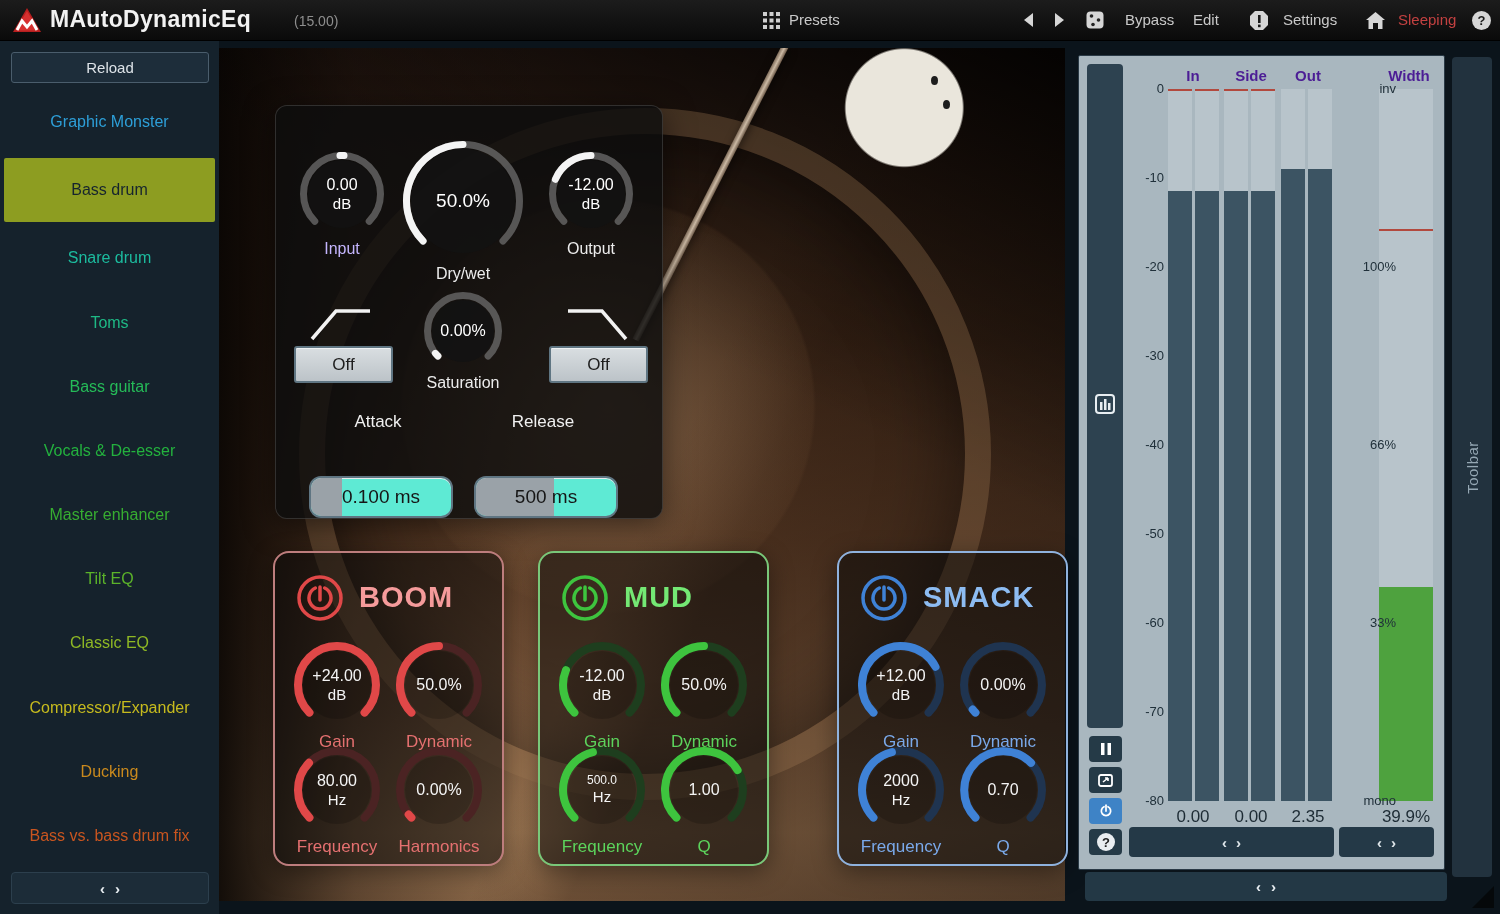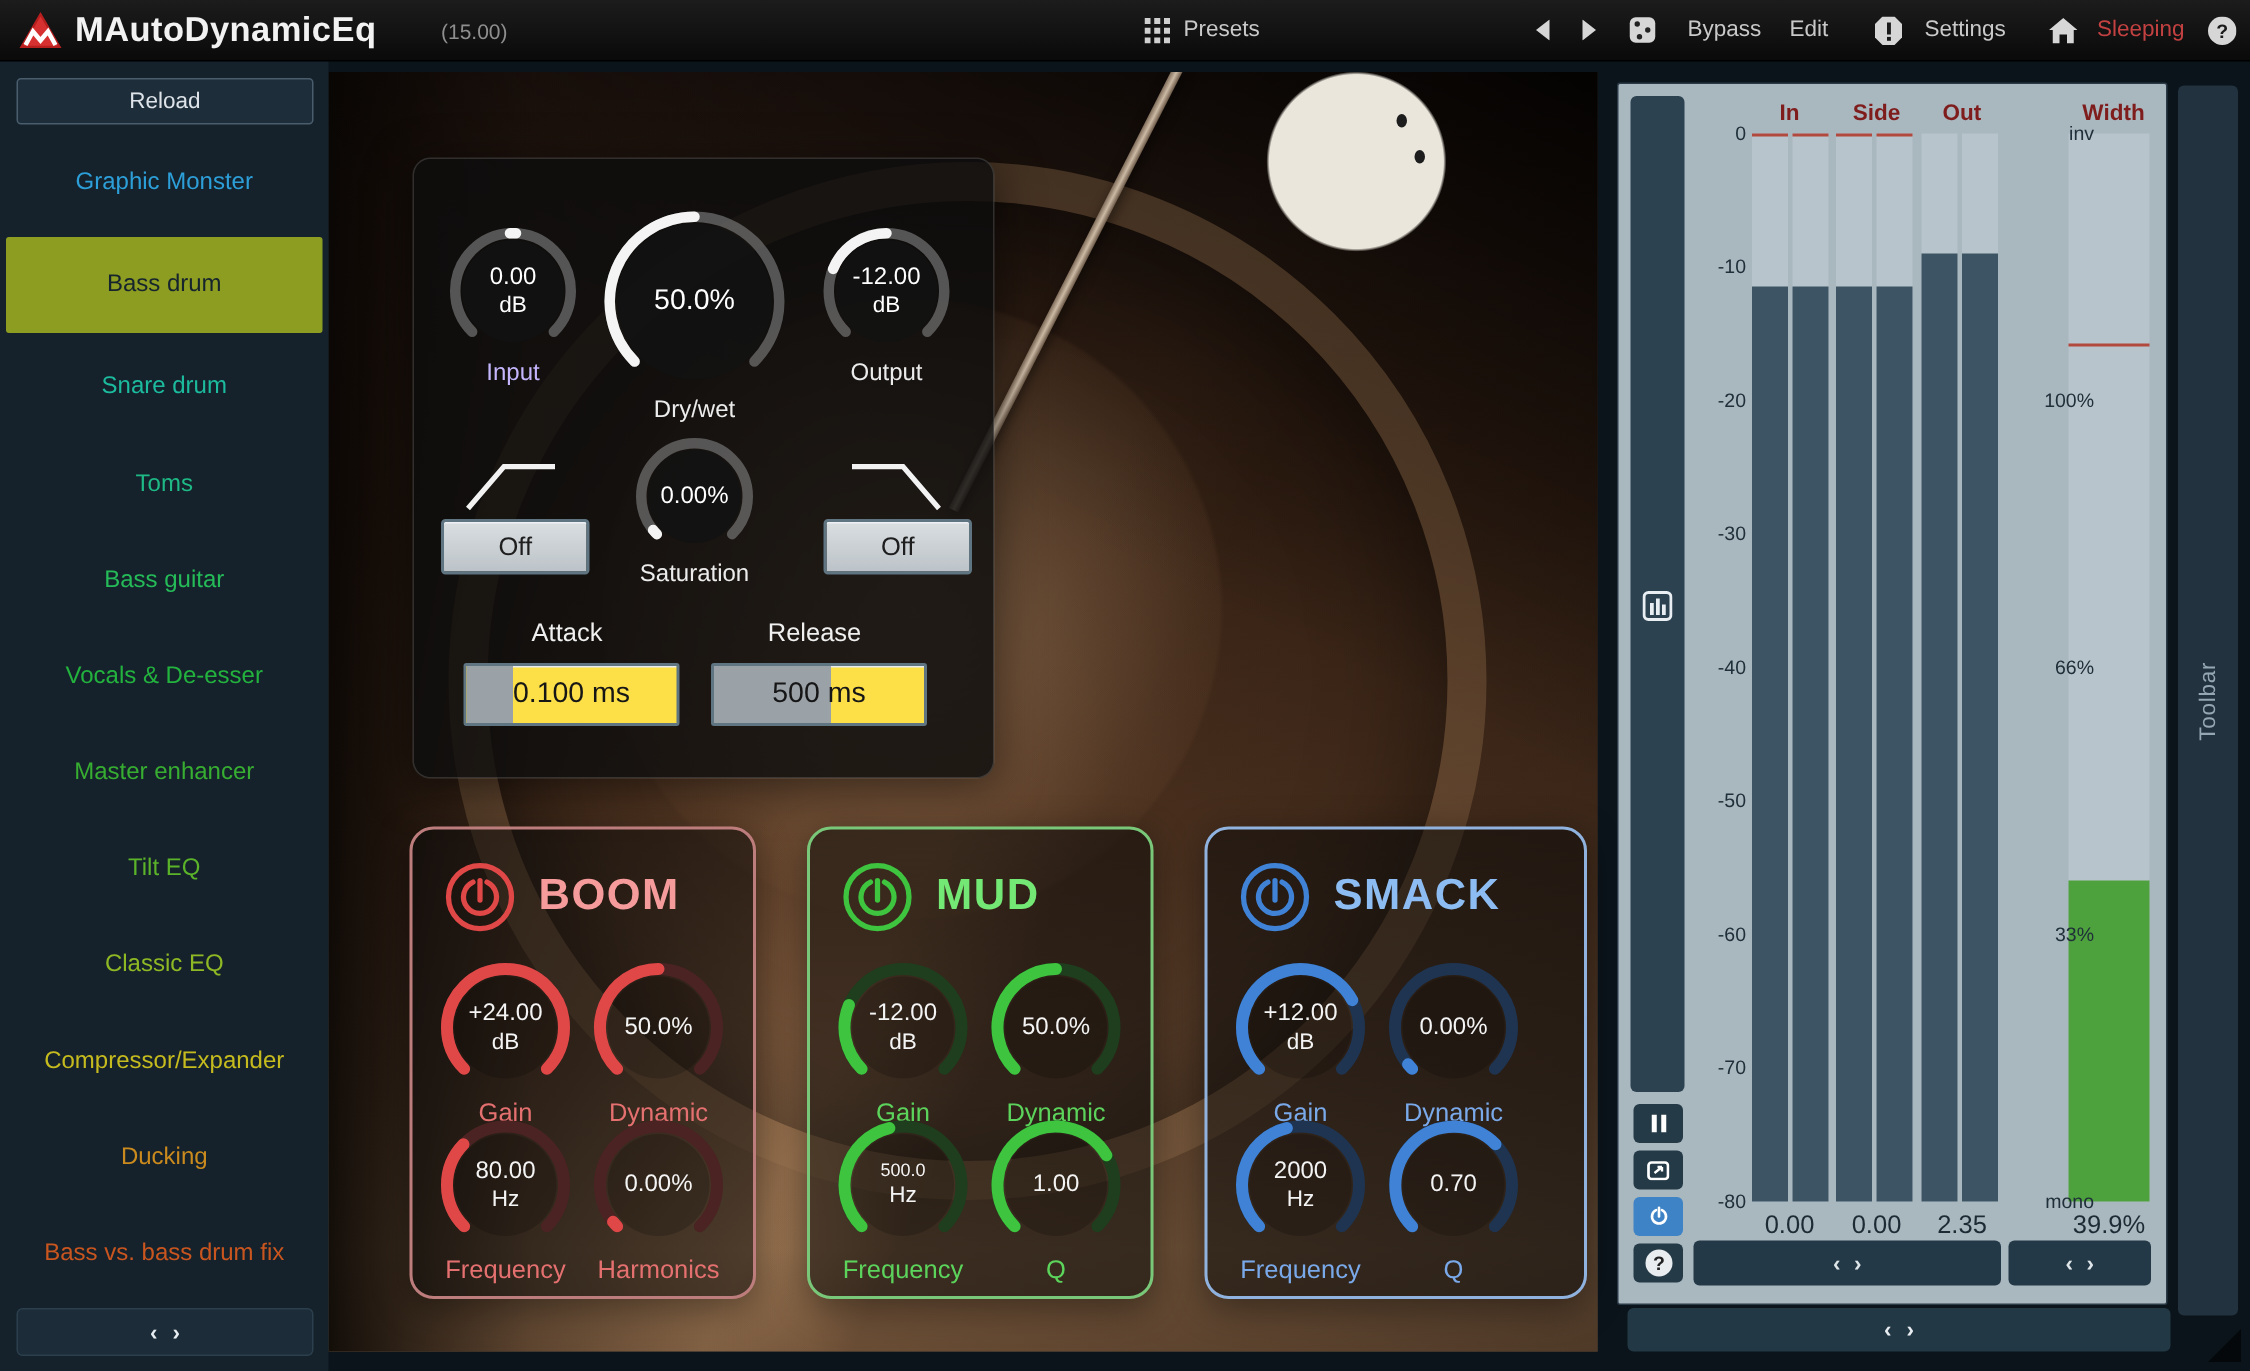--- a/index.html
+++ b/index.html
@@ -51,36 +51,36 @@
     box-shadow:0 6px 30px rgba(0,0,0,.5);}
   .knob-slot{position:absolute;}
   .knob-vals{position:absolute;left:0;top:0;width:100%;height:100%;display:flex;flex-direction:column;
     align-items:center;justify-content:center;color:#fff;line-height:1.15;pointer-events:none;}
   .knob-label{position:absolute;width:200px;text-align:center;pointer-events:none;}
   .fico{position:absolute;}
   .offbtn{position:absolute;width:95px;height:33px;border:2px solid #5f7582;border-radius:3px;
     background:linear-gradient(#d9dee1,#bcc3c8);box-shadow:inset 0 1px 0 #eef1f3;
     color:#1e1e1e;font-size:17px;display:flex;align-items:center;justify-content:center;cursor:pointer;}
   .sliderlab{position:absolute;width:200px;text-align:center;color:#f0f0f0;font-size:17px;}
-  .sliderbox{position:absolute;width:140px;height:38px;border:2px solid #5f7582;border-radius:2px;
-    background:#fde047;box-shadow:inset 0 1px 0 #e8ebed;overflow:hidden;cursor:ew-resize;}
+  .sliderbox{position:absolute;width:140px;height:38px;border:2px solid #5f7582;border-radius:12px;
+    background:#5eead4;box-shadow:inset 0 1px 0 #e8ebed;overflow:hidden;cursor:ew-resize;margin-top:34px;}
   .sliderfill{position:absolute;left:0;top:0;height:100%;background:#9aa2a8;}
   .sliderval{position:absolute;left:0;top:0;width:100%;height:100%;display:flex;align-items:center;
     justify-content:center;color:#161616;font-size:19px;}
 
   
   .band{position:absolute;top:551px;width:227px;height:311px;border-radius:16px;z-index:10;
     background:rgba(10,10,10,.52);box-shadow:0 6px 24px rgba(0,0,0,.4);}
   .band-title{position:absolute;left:84px;top:28px;font-size:29px;font-weight:bold;letter-spacing:1px;}
   .band-ico{position:absolute;left:20px;top:20px;}
 
   
   #meterPanel{left:1078px;top:55px;width:365px;height:813px;background:#a9b7bf;
     border:1px solid #2a3a46;border-radius:2px;z-index:30;}
-  .mhdr{position:absolute;top:11px;font-size:15px;font-weight:bold;color:#7f1d1d;}
+  .mhdr{position:absolute;top:11px;font-size:15px;font-weight:bold;color:#4c1d95;}
   .dbl{position:absolute;left:40px;width:45px;text-align:right;font-size:13px;color:#20303a;}
   .wl{position:absolute;left:252px;width:65px;text-align:right;font-size:13px;color:#20303a;}
   .mbar{position:absolute;background:#b8c4cb;}
   .mfill{position:absolute;left:0;width:100%;background:#3c5463;}
   .mpeak{position:absolute;left:0;width:100%;height:2px;background:#b2493e;}
   .mval{position:absolute;top:751px;width:70px;text-align:center;font-size:17px;color:#1d2b34;}
   .mstrip{position:absolute;left:8px;top:8px;width:36px;height:664px;background:#2d4250;border-radius:4px;cursor:pointer;}
   .mbtn{position:absolute;left:10px;width:33px;height:26px;background:#253a47;border-radius:4px;
     display:flex;align-items:center;justify-content:center;cursor:pointer;}
   .mtrack{position:absolute;top:771px;height:30px;background:#243947;border-radius:4px;
@@ -322,21 +322,21 @@
           <div style="font-size: 15px; color: rgb(244, 244, 244);">Hz</div>
         </div><div class="knob-label" style="left: -56px; top: 91px; font-size: 17px; color: rgb(92, 212, 92);">Frequency</div></div>
       <div class="knob-slot" style="left: 120px; top: 193px; width: 88px; height: 88px;"><svg width="88" height="88">
           <circle cx="44" cy="44" r="34" fill="rgba(0,0,0,.18)"></circle>
           <path d="M 16.42 71.58 A 39 39 0 1 1 71.58 71.58" stroke="#1e3e1e" stroke-width="8" fill="none" stroke-linecap="round"></path>
           <path d="M 16.42 71.58 A 39 39 0 1 1 77.57 24.15" stroke="#3ec43e" stroke-width="8" fill="none" stroke-linecap="round"></path>
         </svg><div class="knob-vals">
           <div style="font-size: 16px; color: rgb(244, 244, 244); text-align: center;">1.00</div>
         </div><div class="knob-label" style="left: -56px; top: 91px; font-size: 17px; color: rgb(92, 212, 92);">Q</div></div>
     </div>
-    <div class="band abs" style="left: 803px; border: 2px solid rgb(143, 178, 222); padding-left: 24px;">
+    <div class="band abs" style="left: 837px; border: 2px solid rgb(143, 178, 222);">
       <svg class="band-ico" width="50" height="50">
         <circle cx="25" cy="25" r="21" fill="none" stroke="#3f82d6" stroke-width="3.5"></circle>
     <path d="M 29.65 15.03 A 11 11 0 1 1 20.35 15.03" fill="none" stroke="#3f82d6" stroke-width="3.5" stroke-linecap="round"></path>
     <line x1="25" y1="14" x2="25" y2="27" stroke="#3f82d6" stroke-width="3.5" stroke-linecap="round"></line>
       </svg>
       <div class="band-title" style="color: rgb(141, 188, 242);">SMACK</div>
       <div class="knob-slot" style="left: 18px; top: 88px; width: 88px; height: 88px;"><svg width="88" height="88">
           <circle cx="44" cy="44" r="34" fill="rgba(0,0,0,.18)"></circle>
           <path d="M 16.42 71.58 A 39 39 0 1 1 71.58 71.58" stroke="#1f3450" stroke-width="8" fill="none" stroke-linecap="round"></path>
           <path d="M 16.42 71.58 A 39 39 0 1 1 78.47 25.75" stroke="#3f82d6" stroke-width="8" fill="none" stroke-linecap="round"></path>

